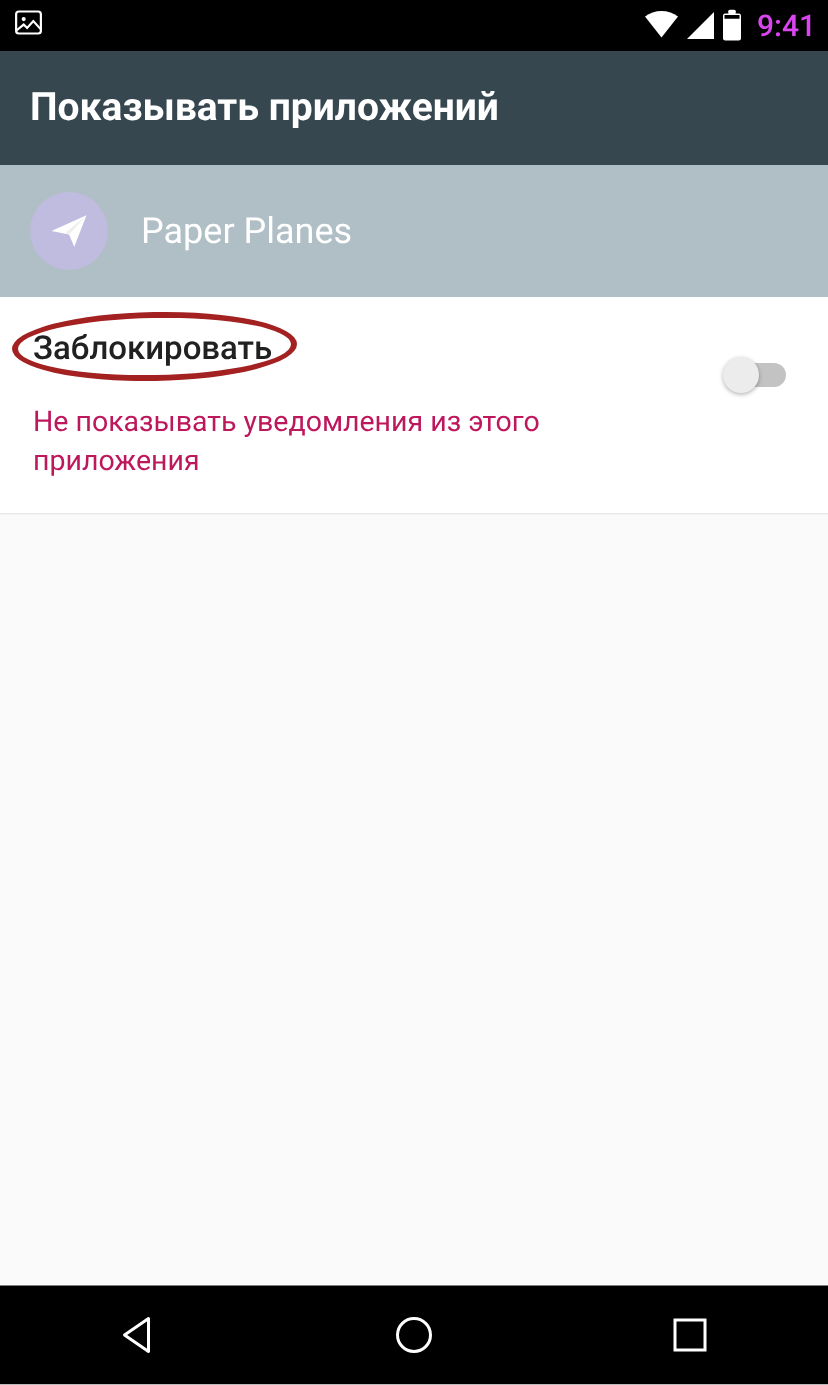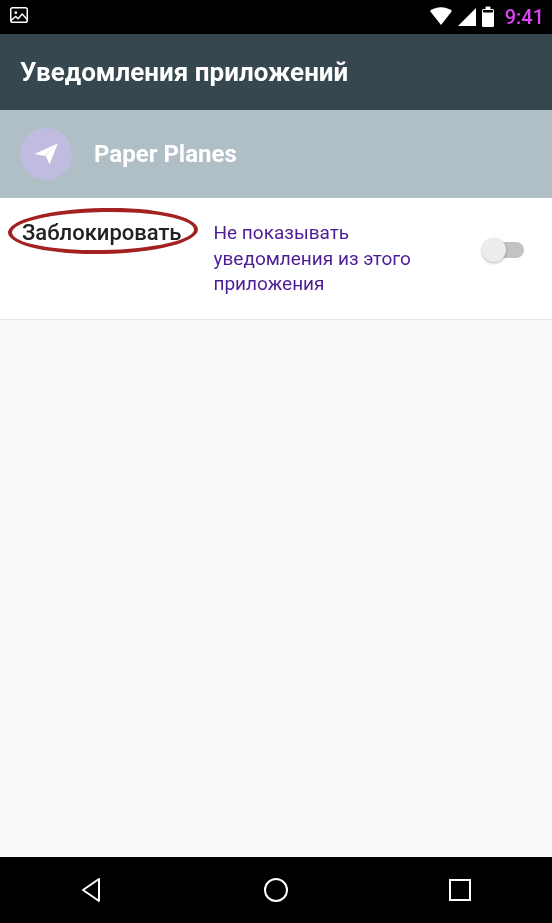--- a/index.html
+++ b/index.html
@@ -72,52 +72,51 @@
       height: 52px;
       border-radius: 50%;
       background: #c0bce0;
       display: flex;
       align-items: center;
       justify-content: center;
     }
     .app-name {
       color: #fff;
       font-size: 24px;
-      font-weight: 700;
+      font-weight: 400;
     }
 
     
     .settings {
       background: #fff;
     }
     .setting-item {
       display: flex;
       align-items: flex-start;
       padding: 22px 20px 22px 22px;
       border-bottom: 1px solid #e8e8e8;
       gap: 18px;
     }
     .setting-item:last-child { border-bottom: 1px solid #e8e8e8; }
     .setting-texts {
       flex: 1;
       display: flex;
-      flex-direction: row;
-      gap: 12px;
+      flex-direction: column;
+      gap: 22px;
     }
     .setting-title {
       font-size: 22px;
       color: #212121;
       font-weight: 500;
       line-height: 1.2;
     }
     .setting-desc {
       font-size: 19px;
-      color: #4c1d95;
+      color: #be185d;
       line-height: 1.35;
-      margin-left: 16px;
     }
     
     .highlight-wrap {
       position: relative;
       display: inline-block;
       padding-right: 4px;
     }
     .highlight-ellipse {
       position: absolute;
       left: -14px;
@@ -207,21 +206,21 @@
         <rect x="1" y="3" width="12" height="18" rx="1.5" fill="#fff"></rect>
         <rect x="4.5" y="0.5" width="5" height="3" rx="1" fill="#fff"></rect>
         <rect x="2" y="4" width="10" height="2.5" fill="#000"></rect>
       </svg>
     </span>
     <span class="clock">9:41</span>
   </div>
 </div>
 
 <div class="title-bar">
-  <div class="title-bar-text">Уведомления приложений</div>
+  <div class="title-bar-text">Показывать приложений</div>
 </div>
 
 <div class="app-header">
   <div class="app-icon-circle">
     <svg width="28" height="28" viewBox="0 0 24 24">
       <path d="M2 12 L22 3 L15 21 L12 14 Z" fill="#fff"></path>
       <path d="M12 14 L22 3 L10 13 Z" fill="#eee"></path>
     </svg>
   </div>
   <div class="app-name">Paper Planes</div>

